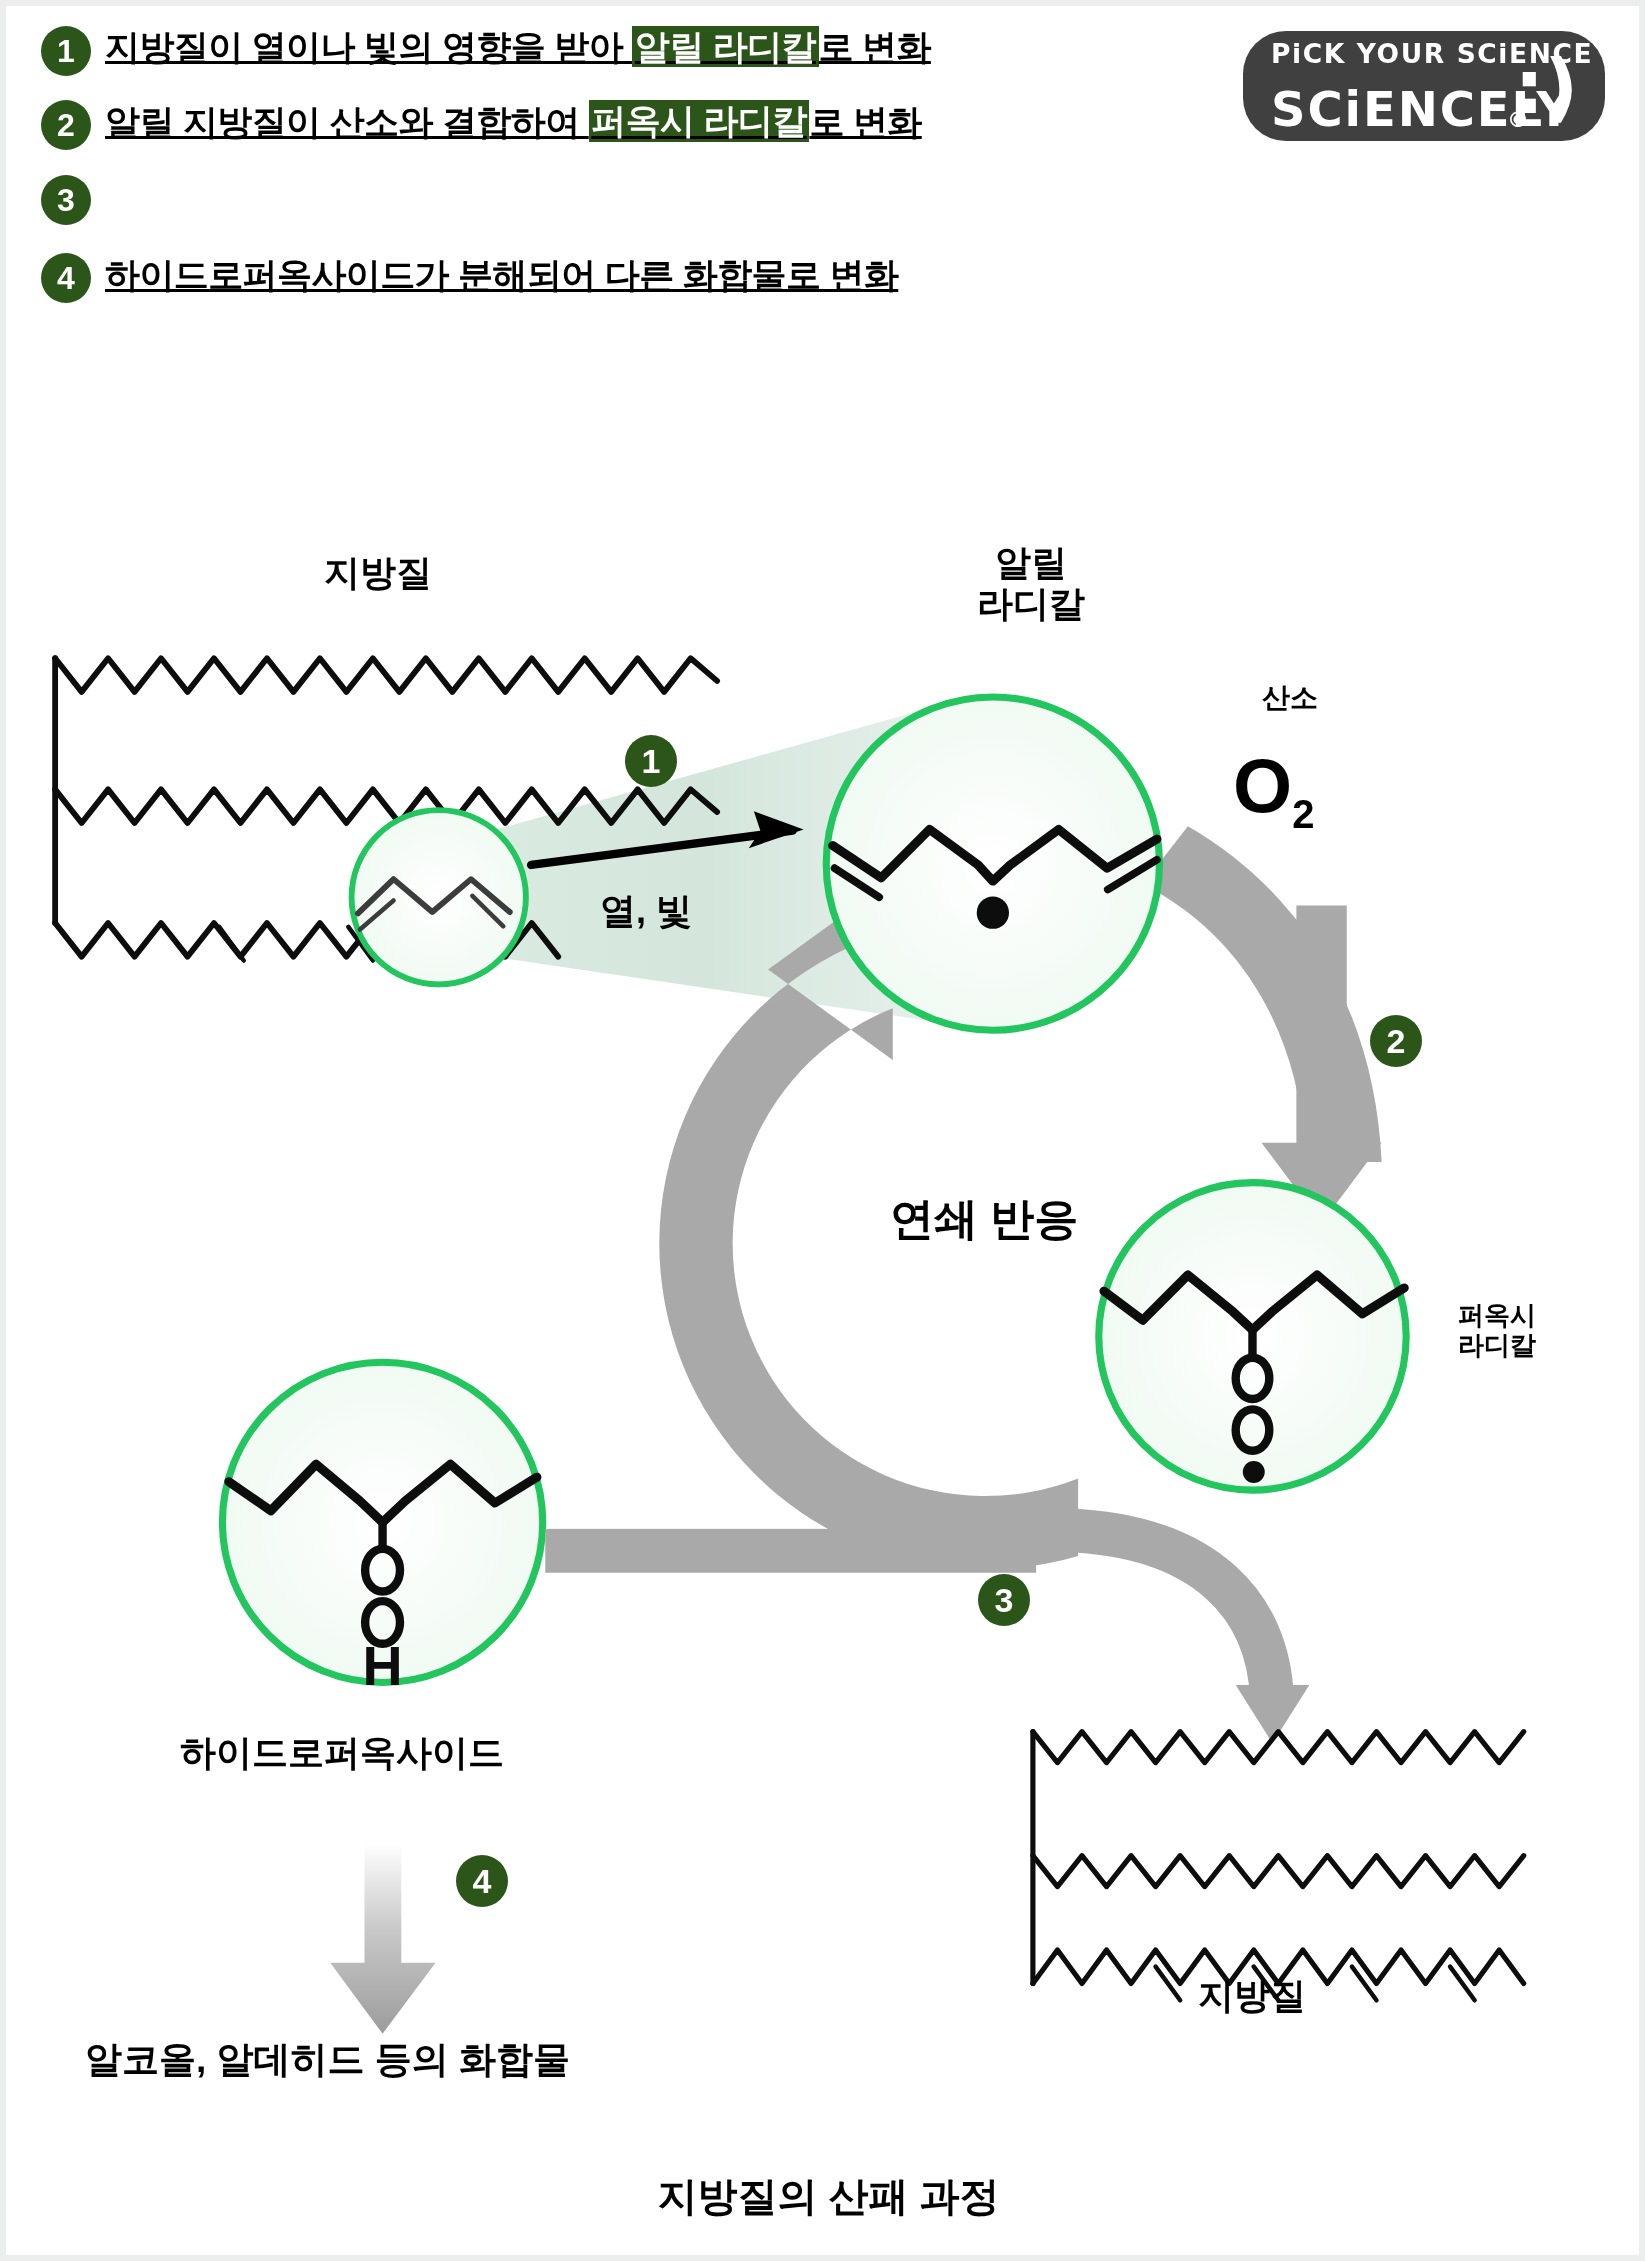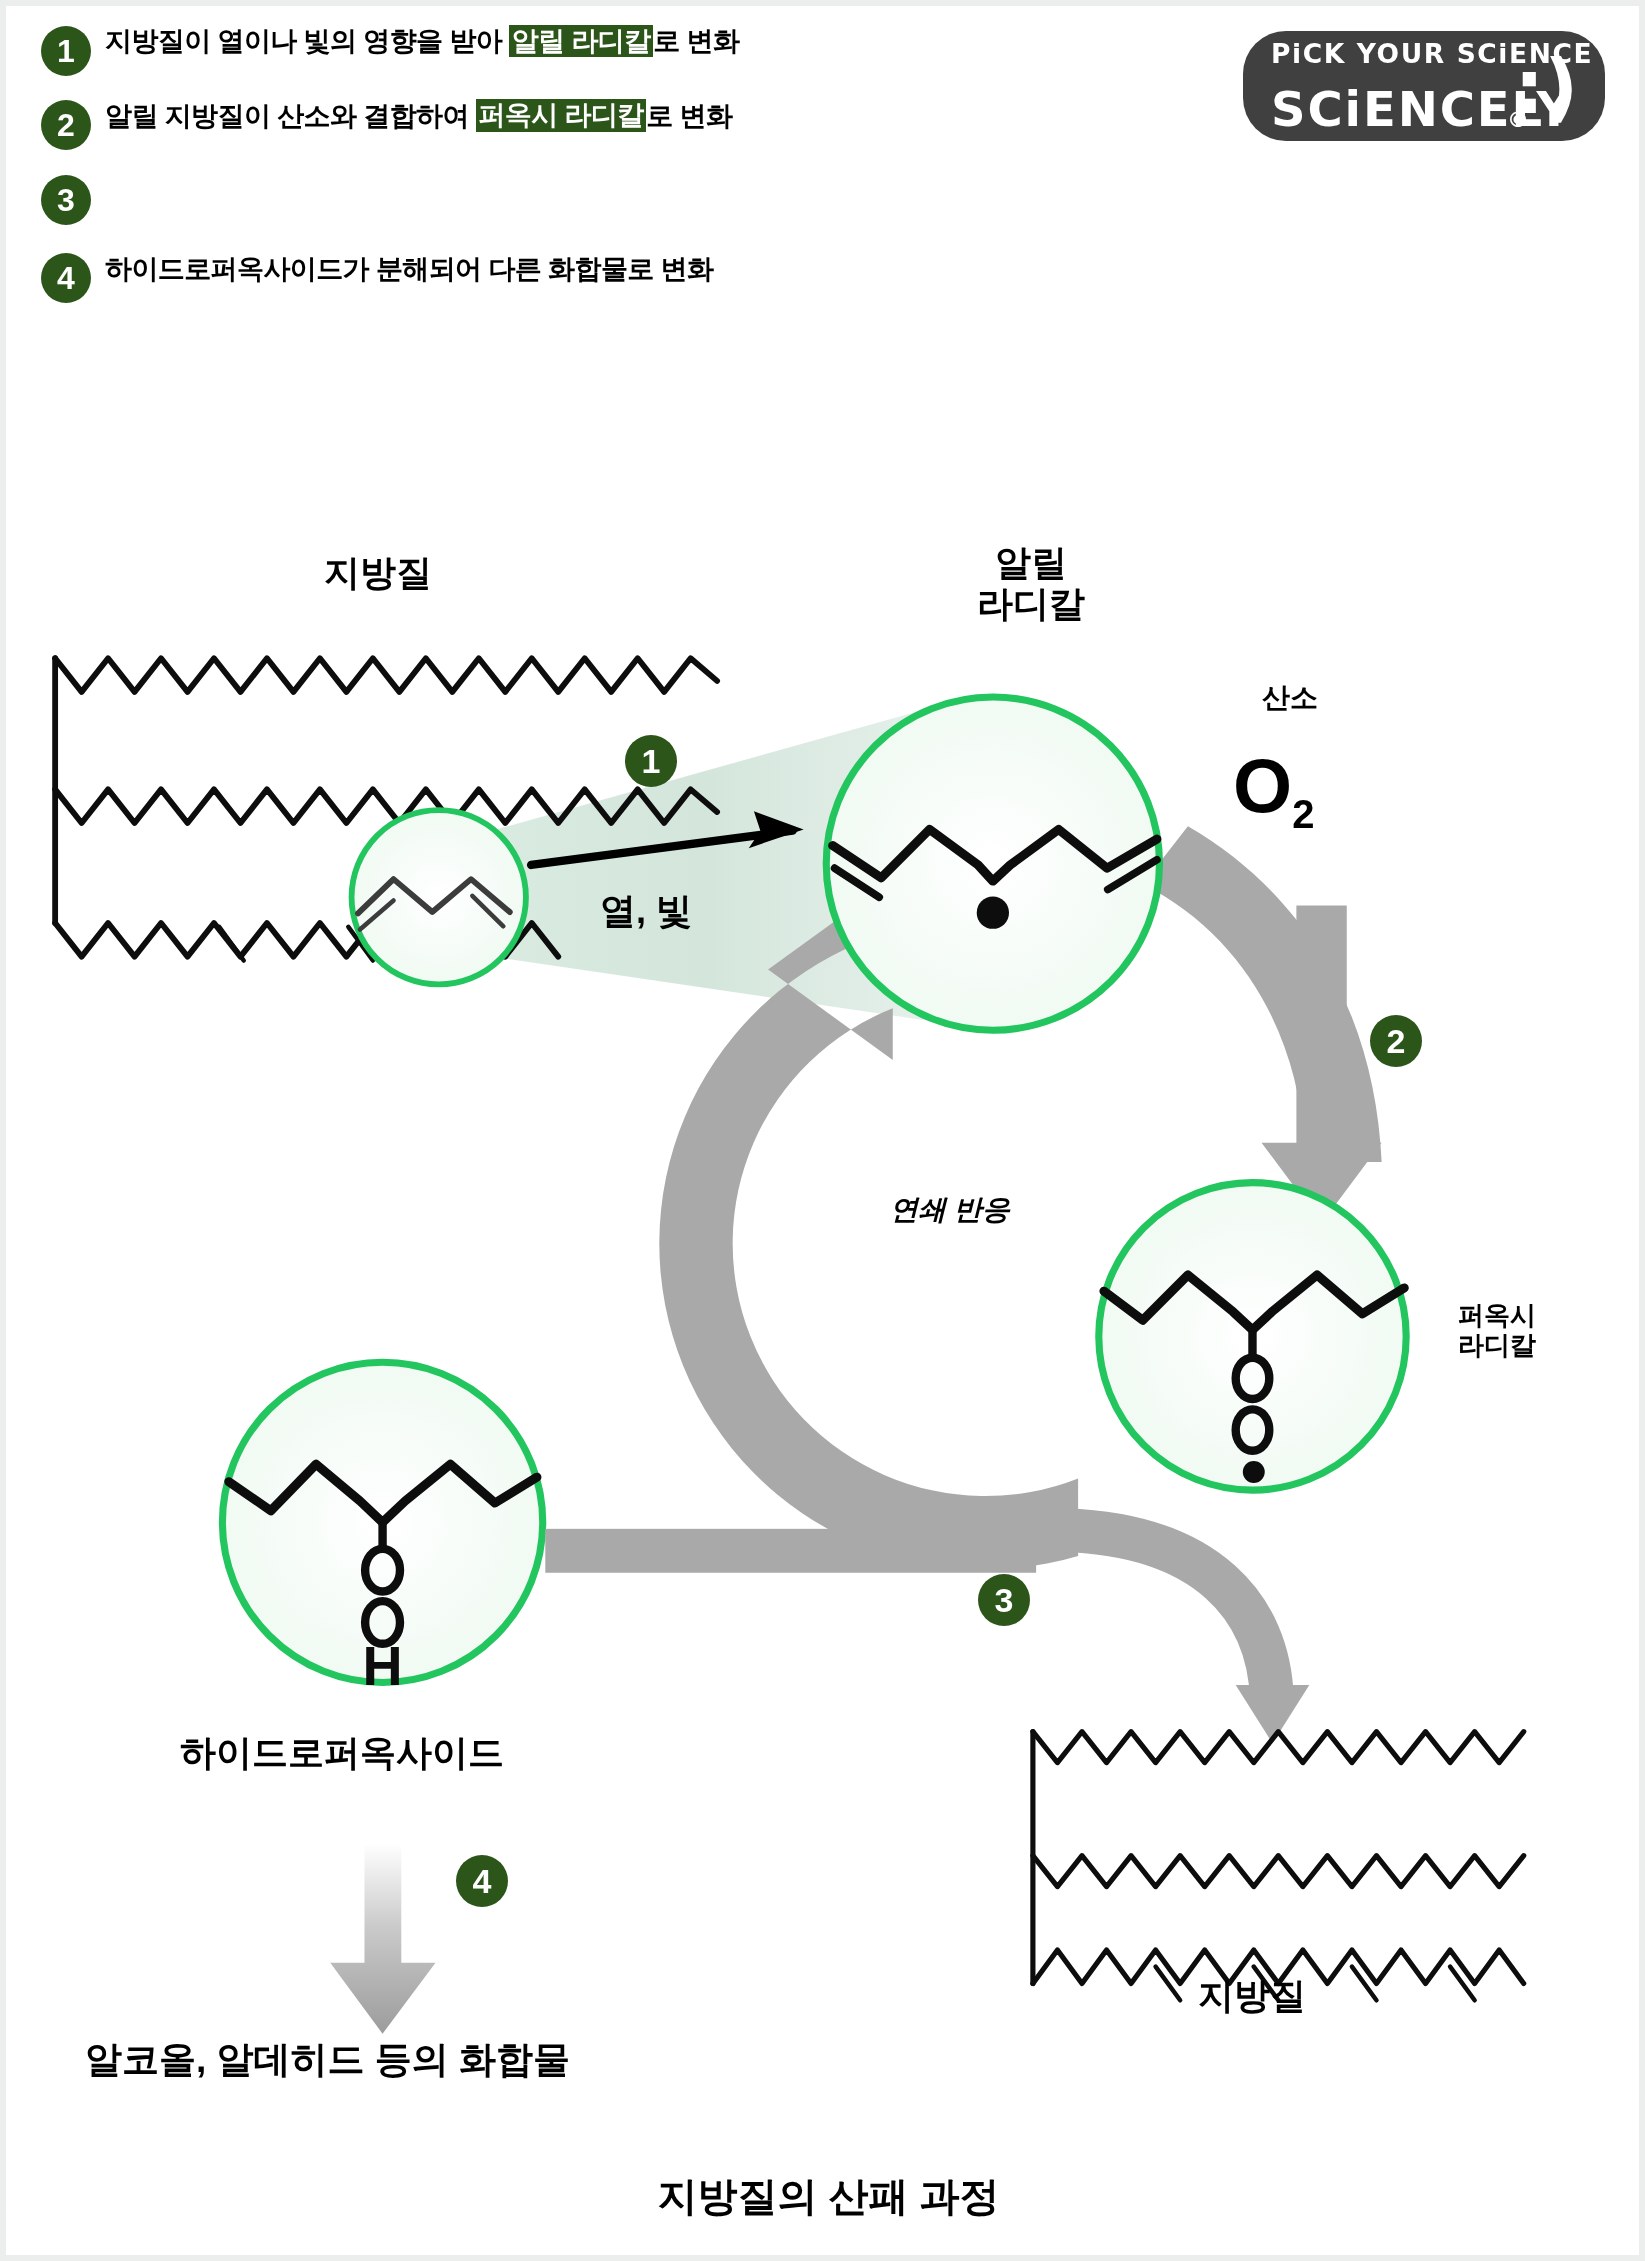--- a/index.html
+++ b/index.html
@@ -21,22 +21,22 @@
   .step.s3{margin-bottom:26px;}
   .badge{
     flex:0 0 auto;
     width:50px;height:50px;border-radius:50%;
     background:#2c5519;color:#ffffff;
     display:flex;align-items:center;justify-content:center;
     font-size:32px;font-weight:bold;line-height:1;
     margin-right:14px;margin-top:2.6px;
   }
   .step-text{
-    font-size:27px;font-weight:bold;color:#000000;
-    line-height:1.38;letter-spacing:-0.6px;
+    font-size:35px;font-weight:bold;color:#000000;
+    line-height:1.38;letter-spacing:-0.6px;text-decoration:underline;
   }
   .hl{background:#2c5519;color:#ffffff;padding:1.3px 2.6px;}
 
   
   .logo{
     position:absolute;right:34px;top:24.5px;
     width:362px;height:110px;border-radius:43px;
     background:#404040;
     display:flex;flex-direction:column;justify-content:center;
     padding-left:28px;box-sizing:border-box;
@@ -61,21 +61,21 @@
   }
 
   
   .lbl{position:absolute;font-weight:bold;color:#000;line-height:1.15;}
   .lbl-lipid-top{left:318px;top:546px;font-size:36px;}
   .lbl-allyl{left:928px;top:536px;font-size:36px;text-align:center;width:194px;}
   .lbl-oxygen{left:1256px;top:676px;font-size:28px;}
   .lbl-o2{left:1227px;top:736px;font-size:76px;}
   .lbl-o2 sub{font-size:40px;}
   .lbl-heat{left:594px;top:884px;font-size:36px;}
-  .lbl-chain{left:884px;top:1188px;font-size:28px;font-style:italic;}
+  .lbl-chain{left:884px;top:1188px;font-size:44px;}
   .lbl-peroxy{left:1452px;top:1295px;font-size:26px;text-align:left;}
   .lbl-hydro{left:174px;top:1726px;font-size:36px;}
   .lbl-products{left:79px;top:2033px;font-size:37px;}
   .lbl-lipid-bot{left:1192px;top:1969px;font-size:36px;}
   .lbl-title{left:0;top:2167px;width:1645px;text-align:center;font-size:40px;}
 
   .num-chip{
     position:absolute;border-radius:50%;
     background:#2c5519;color:#fff;font-weight:bold;
     display:flex;align-items:center;justify-content:center;line-height:1;

